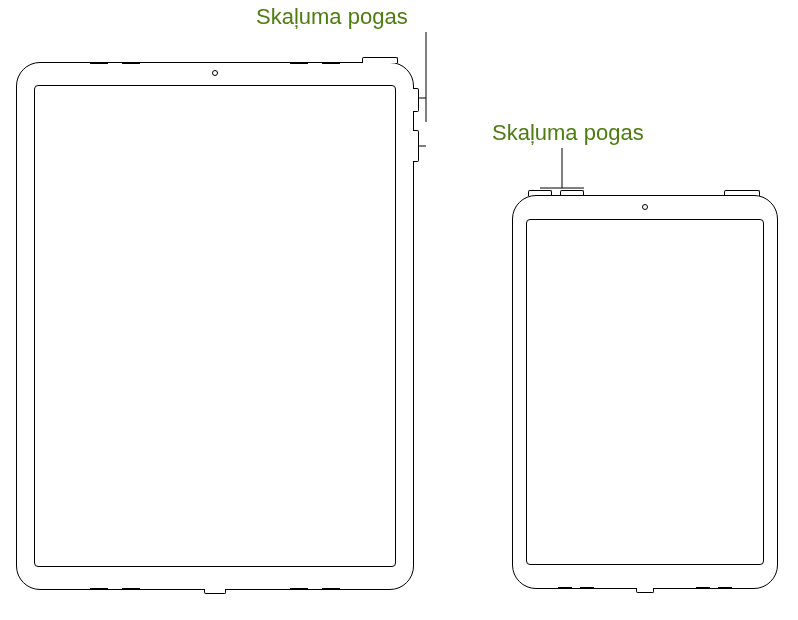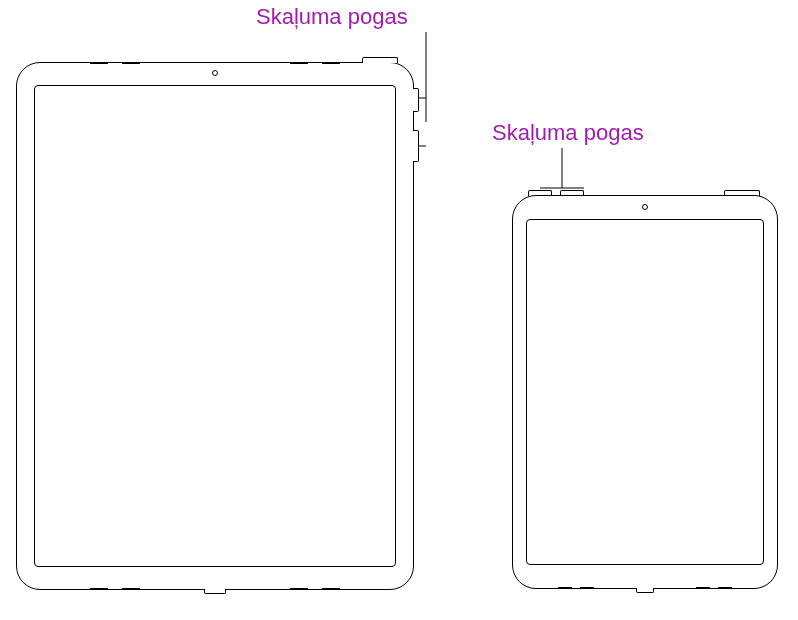--- a/index.html
+++ b/index.html
@@ -6,21 +6,21 @@
     body {
       width: 798px;
       height: 620px;
       background: #fff;
       font-family: -apple-system, Helvetica, Arial, sans-serif;
       position: relative;
     }
     .label {
       position: absolute;
       font-size: 22px;
-      color: #a21caf;
+      color: #4d7c0f;
       white-space: nowrap;
     }
     .leader-line {
       position: absolute;
       stroke: #000;
       fill: none;
       stroke-width: 1;
     }
     .ipad {
       position: absolute;

